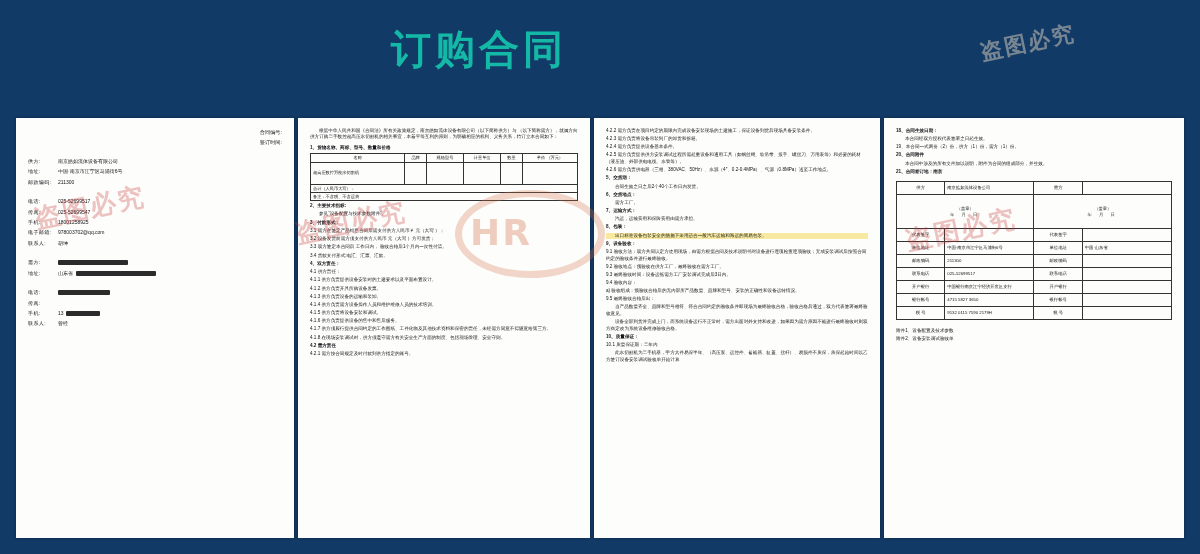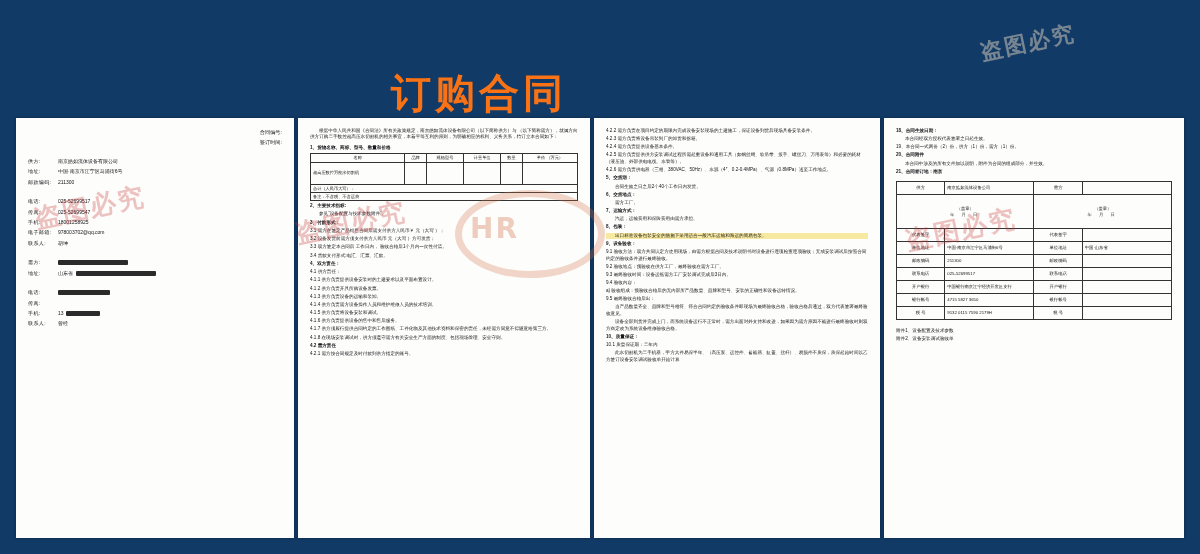--- a/index.html
+++ b/index.html
@@ -12,26 +12,25 @@
   }
   .page {
     position: relative;
     width: 1200px; height: 554px;
     background: #123a66;
   }
   .title {
     position: absolute;
     top: 22px; left: 0; width: 958px;
     text-align: center;
-    color: #f97316;
+    color: #14b8a6;
     font-size: 40px;
     font-weight: bold;
     letter-spacing: 4px;
     font-family: "DejaVu Sans", sans-serif;
-    margin-top: 44px;
   }
   .sheets {
     position: absolute;
     top: 118px; left: 16px;
     width: 1168px; height: 420px;
     display: flex;
     gap: 4px;
   }
   .sheet {
     background: #fdfdfb;
@@ -143,21 +142,21 @@
     left: 455px; top: 190px;
     width: 150px; height: 88px;
     border: 7px solid rgba(210,110,70,0.28);
     border-radius: 50%;
     pointer-events: none;
   }
   .wm-hr {
     position: absolute;
     left: 470px; top: 212px;
     color: rgba(210,110,70,0.33);
-    font-size: 28px;
+    font-size: 36px;
     font-weight: bold;
     letter-spacing: 2px;
     font-family: "DejaVu Sans", sans-serif;
     pointer-events: none;
   }
 </style>
 </head>
 <body>
 
 <div class="page">

